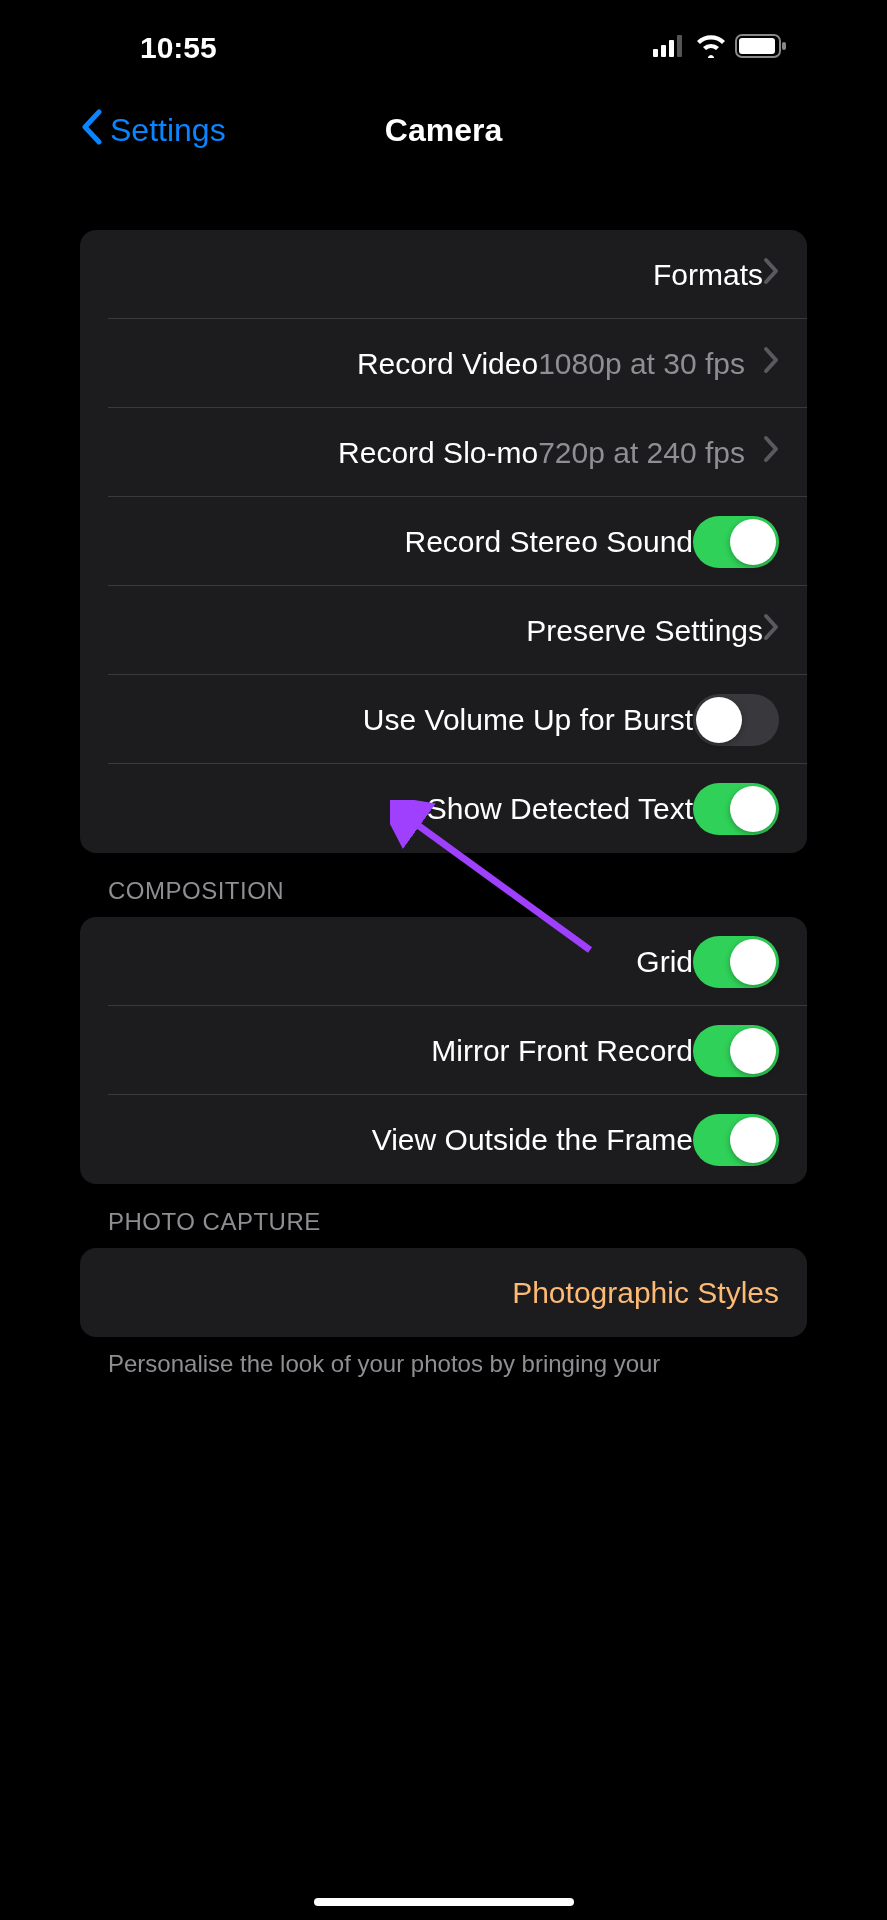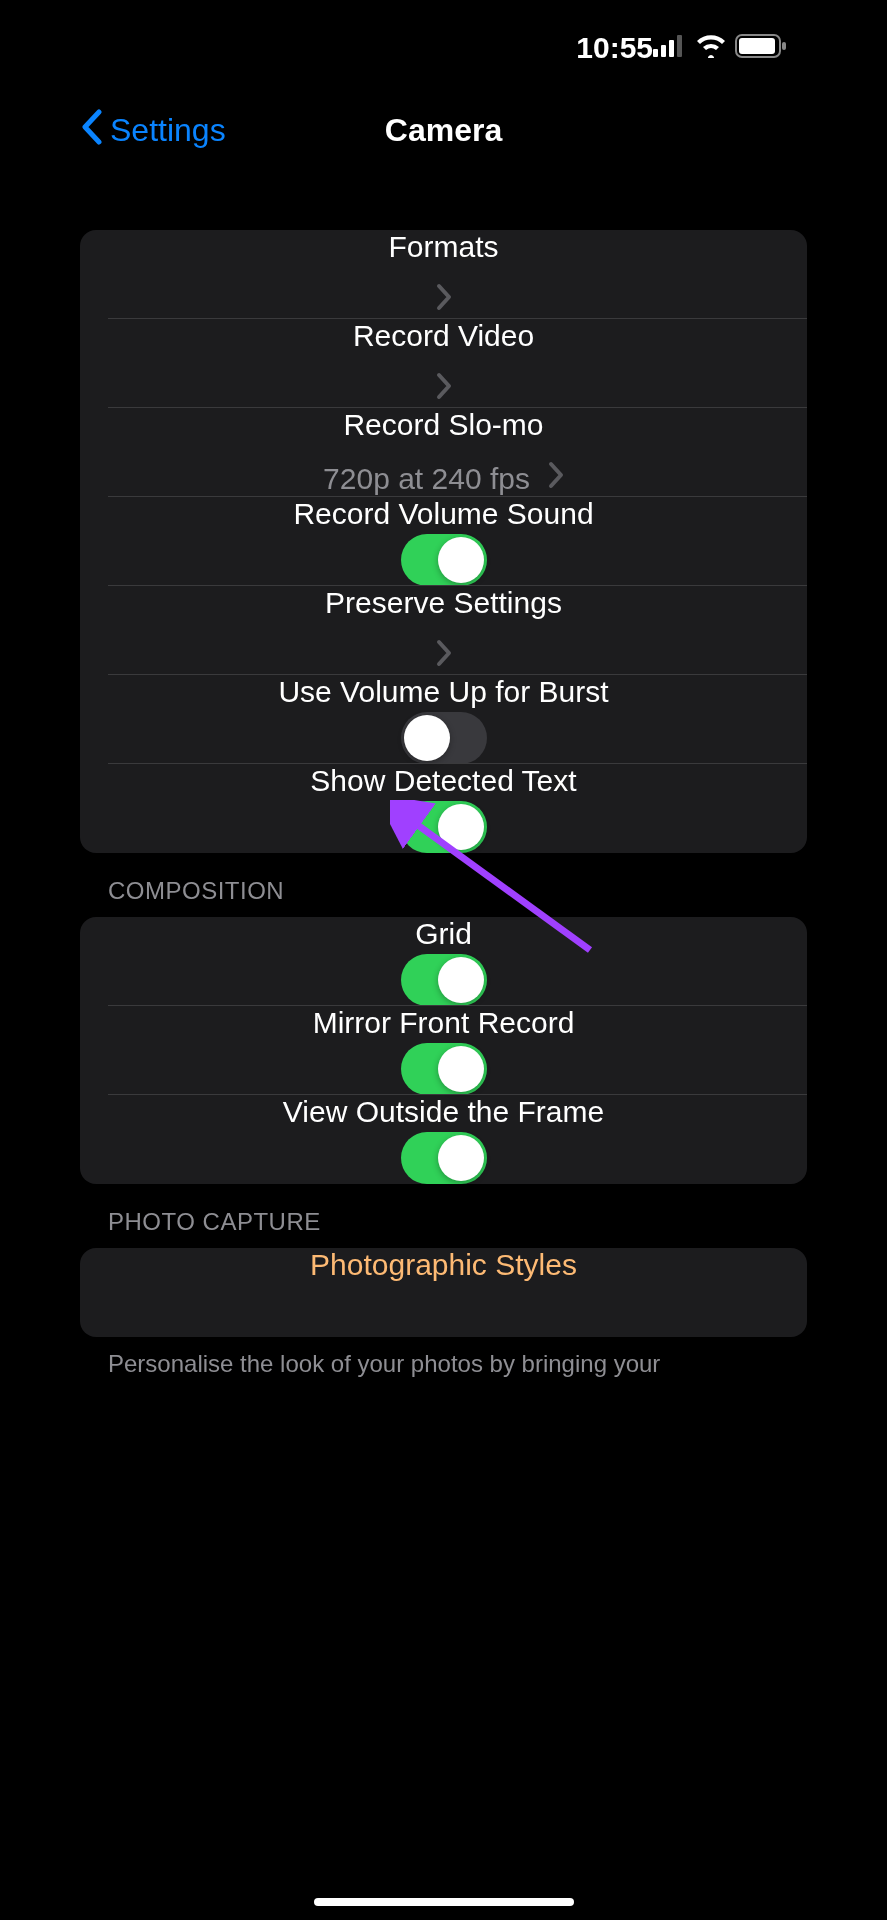--- a/index.html
+++ b/index.html
@@ -18,21 +18,21 @@
       position: relative;
     }
     .wrapper {
       width: 727px;
       margin: 0 auto;
       position: relative;
     }
     
     .status-bar {
       display: flex;
-      justify-content: flex-end;
+      justify-content: space-between;
       align-items: center;
       padding: 30px 0 25px 0;
       height: 90px;
     }
     .status-time {
       font-size: 30px;
       font-weight: 600;
       padding-left: 60px;
     }
     .status-icons {
@@ -86,25 +86,24 @@
     .section-header {
       font-size: 24px;
       color: #8e8e93;
       letter-spacing: 0.5px;
       padding: 0 28px 12px 28px;
       margin-top: 24px;
     }
     .row {
       display: flex;
       align-items: center;
-      justify-content: space-between;
+      justify-content: flex-end;
       padding: 0 28px;
       height: 89px;
       position: relative;
-      flex-direction: column;
     }
     .row:not(:last-child)::after {
       content: "";
       position: absolute;
       left: 28px;
       right: 0;
       bottom: 0;
       height: 1px;
       background: #3a3a3c;
     }
@@ -236,20 +235,21 @@
             <svg width="16" height="28" viewBox="0 0 16 28">
                 <path d="M3 3 L13 14 L3 25" stroke="#5a5a5e" stroke-width="4" fill="none" stroke-linecap="round" stroke-linejoin="round"></path>
               </svg>
           </span>
         </div>
       </div>
 
       <div class="row">
         <div class="row-label">Record Video</div>
         <div class="row-right">
+          <span class="row-value">1080p at 30 fps</span>
           <span class="chevron-right">
             <svg width="16" height="28" viewBox="0 0 16 28">
                 <path d="M3 3 L13 14 L3 25" stroke="#5a5a5e" stroke-width="4" fill="none" stroke-linecap="round" stroke-linejoin="round"></path>
               </svg>
           </span>
         </div>
       </div>
 
       <div class="row">
         <div class="row-label">Record Slo-mo</div>
@@ -257,21 +257,21 @@
           <span class="row-value">720p at 240 fps</span>
           <span class="chevron-right">
             <svg width="16" height="28" viewBox="0 0 16 28">
                 <path d="M3 3 L13 14 L3 25" stroke="#5a5a5e" stroke-width="4" fill="none" stroke-linecap="round" stroke-linejoin="round"></path>
               </svg>
           </span>
         </div>
       </div>
 
       <div class="row">
-        <div class="row-label">Record Volume Sound</div>
+        <div class="row-label">Record Stereo Sound</div>
         <div class="toggle toggle-on">
             <div class="toggle-knob"></div>
           </div>
       </div>
 
       <div class="row">
         <div class="row-label">Preserve Settings</div>
         <div class="row-right">
           <span class="chevron-right">
             <svg width="16" height="28" viewBox="0 0 16 28">

